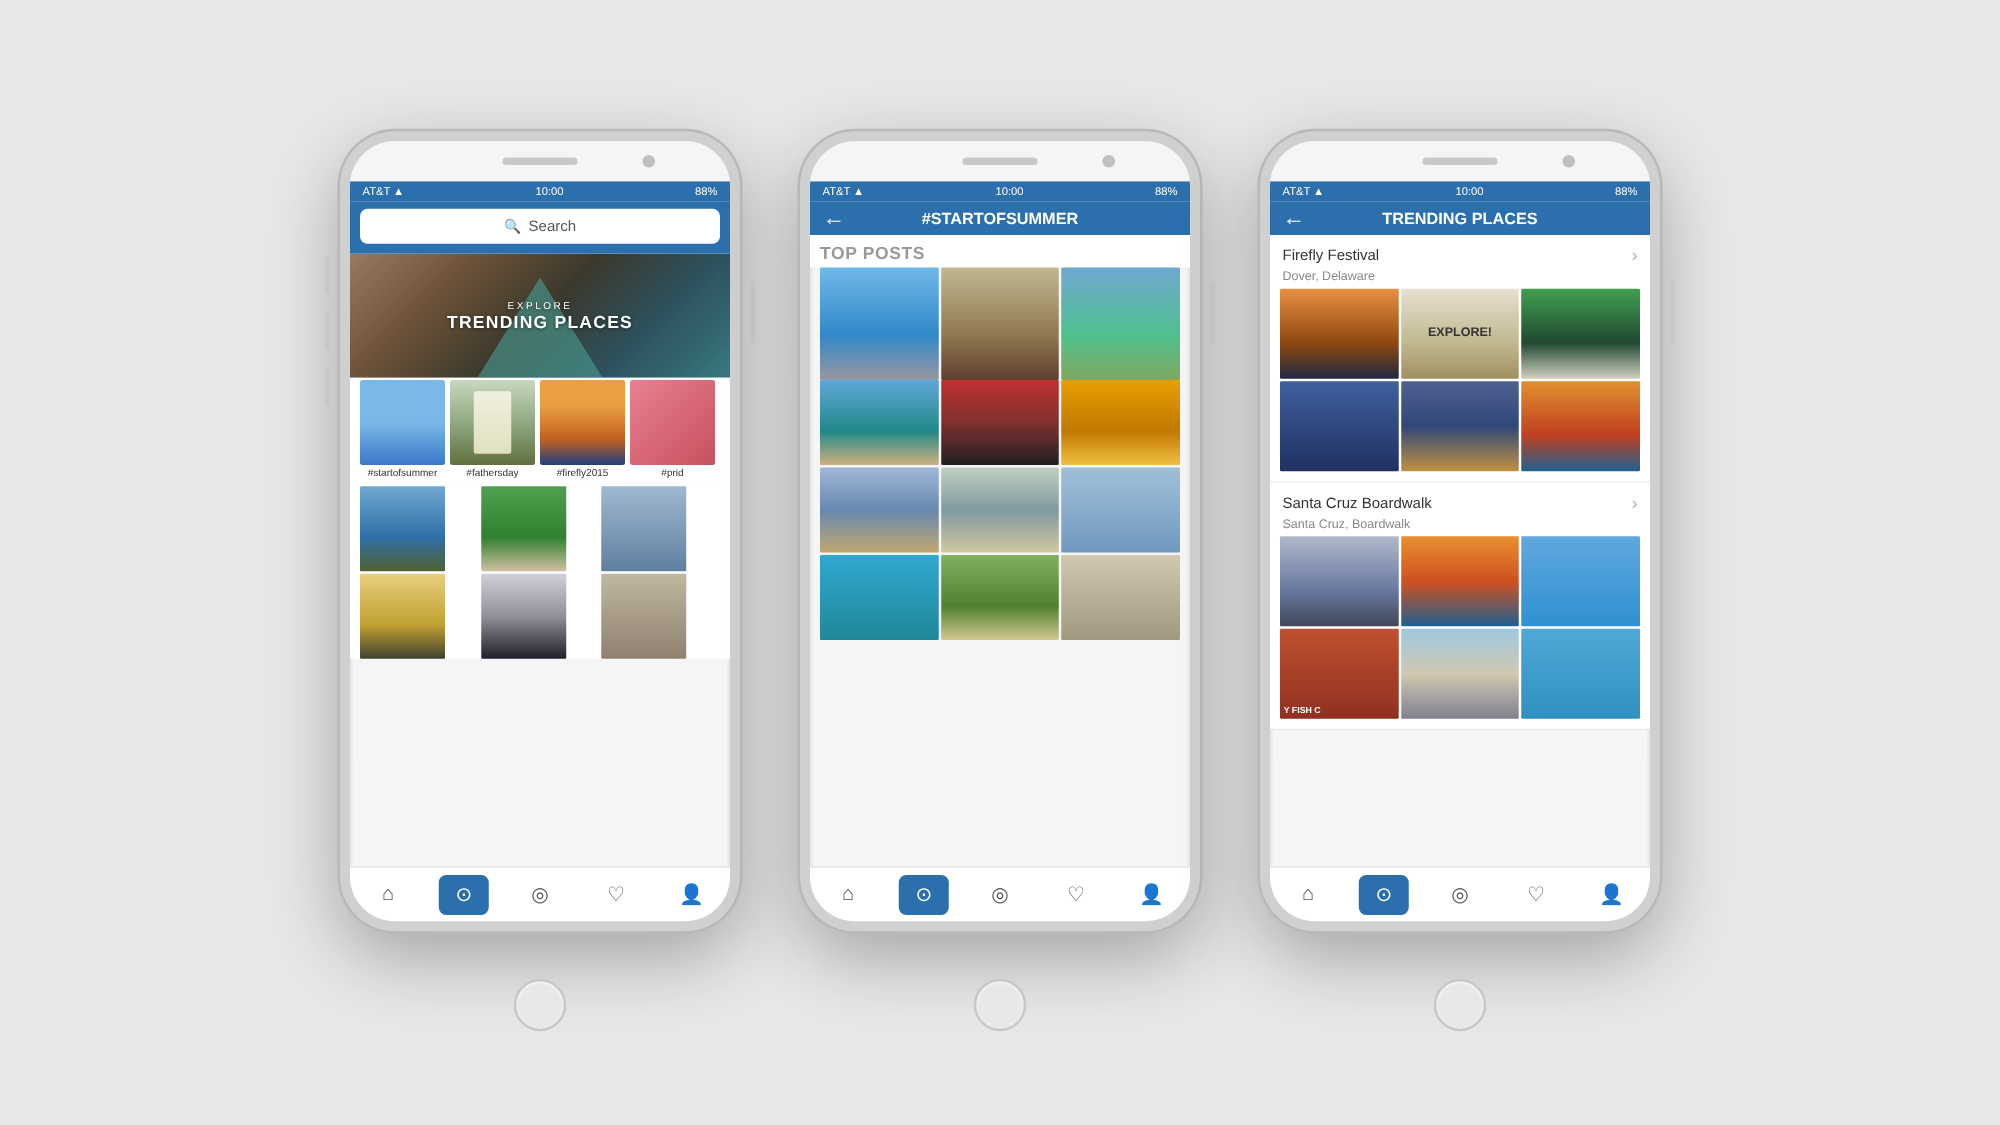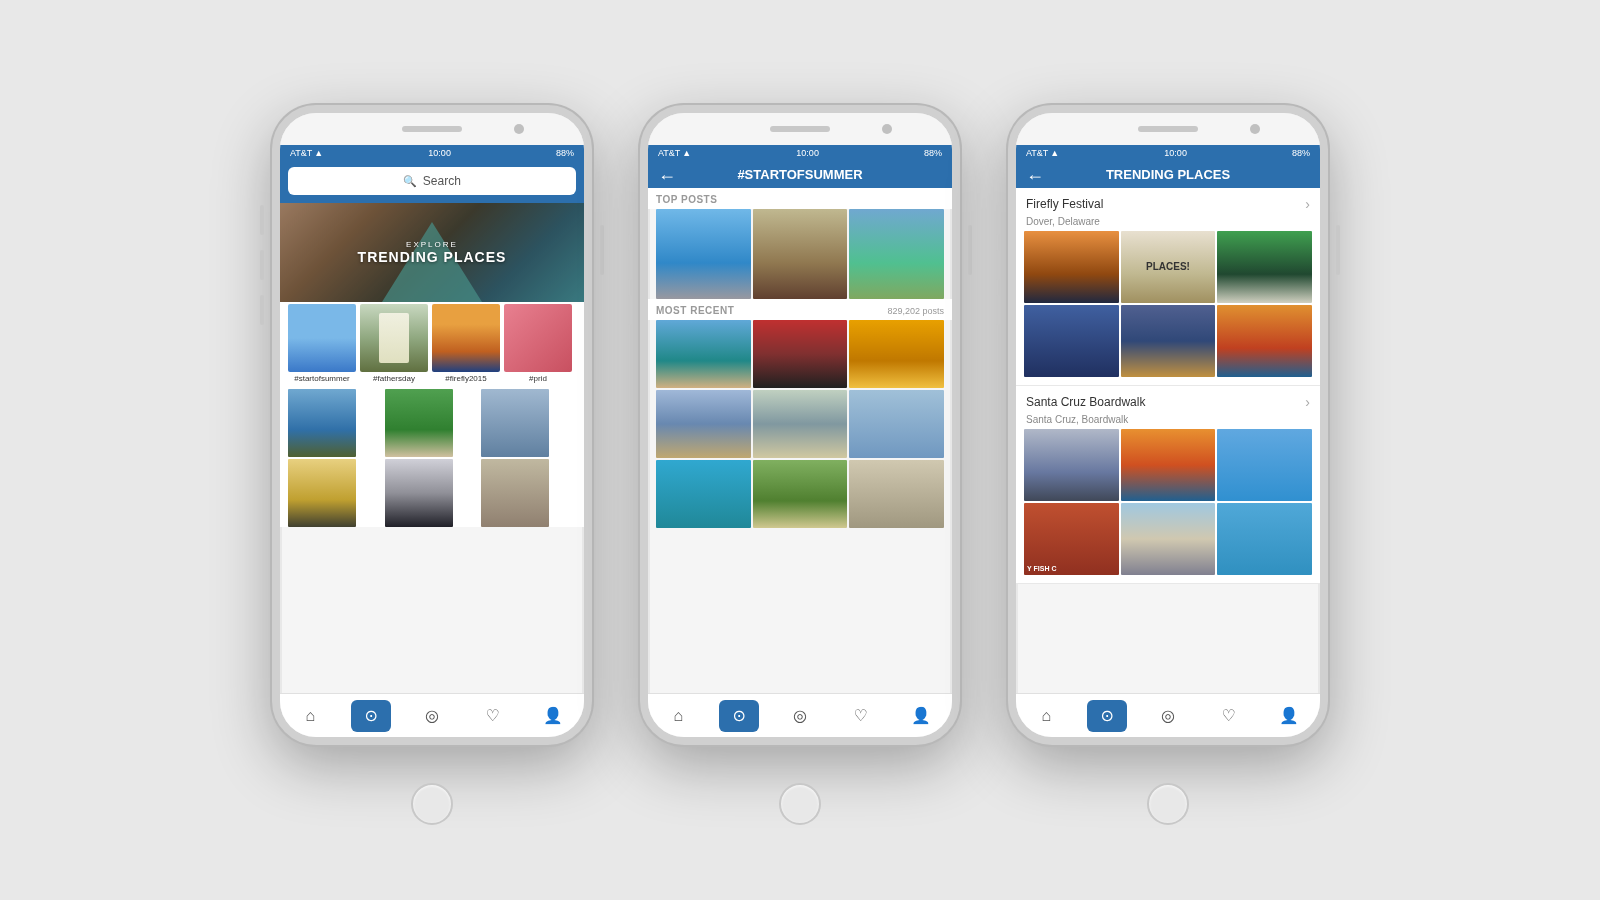--- a/index.html
+++ b/index.html
@@ -128,21 +128,21 @@
     .hero-explore { font-size: 8px; letter-spacing: 2px; font-weight: 400; }
     .hero-title { font-size: 14px; font-weight: 700; letter-spacing: 1px; }
     .section-header {
       display: flex;
       justify-content: space-between;
       align-items: center;
       padding: 6px 8px 4px;
       background: white;
     }
     .section-label {
-      font-size: 10px;
+      font-size: 14px;
       font-weight: 700;
       color: #999;
       letter-spacing: 0.5px;
     }
     .see-all {
       font-size: 9px;
       color: #2c6fad;
     }
     .tags-row {
       display: flex;
@@ -460,24 +460,20 @@
       </div>
       <div class="phone-content-scroll">
         <div class="section-header">
           <span class="section-label">TOP POSTS</span>
         </div>
         <div class="top-posts-grid">
           <div class="top-post img-waterski" style="height:90px;background:linear-gradient(180deg,#70b8e8 0%,#3088c8 60%,#9898a0 100%);"></div>
           <div class="top-post" style="height:90px;background:linear-gradient(180deg,#c0b890 0%,#907850 60%,#604030 100%);"></div>
           <div class="top-post" style="height:90px;background:linear-gradient(180deg,#70a8d0 0%,#50c090 60%,#80a860 100%);"></div>
         </div>
-        <div class="most-recent-header">
-          <span class="section-label">MOST RECENT</span>
-          <span class="posts-count">829,202 posts</span>
-        </div>
         <div class="recent-grid">
           <div class="recent-post" style="background:linear-gradient(180deg,#60a8d8 0%,#208888 60%,#d0b080 100%);height:68px;"></div>
           <div class="recent-post" style="background:linear-gradient(180deg,#c03030 0%,#803030 50%,#202020 100%);height:68px;"></div>
           <div class="recent-post" style="background:linear-gradient(180deg,#e8a000 0%,#c07800 60%,#f0c040 100%);height:68px;"></div>
           <div class="recent-post" style="background:linear-gradient(180deg,#a0b8d8 0%,#6888b0 50%,#c0a870 100%);height:68px;"></div>
           <div class="recent-post" style="background:linear-gradient(180deg,#c0d0c0 0%,#8098a0 50%,#d0c8a0 100%);height:68px;"></div>
           <div class="recent-post" style="background:linear-gradient(180deg,#a0c0d8 0%,#7098c0 100%);height:68px;"></div>
           <div class="recent-post" style="background:linear-gradient(180deg,#30a8d0 0%,#208898 100%);height:68px;"></div>
           <div class="recent-post" style="background:linear-gradient(180deg,#80b060 0%,#508030 60%,#d0c890 100%);height:68px;"></div>
           <div class="recent-post" style="background:linear-gradient(180deg,#d0c8b0 0%,#a09880 100%);height:68px;"></div>
@@ -530,21 +526,21 @@
 
         <div class="place-item">
           <div class="place-header">
             <span class="place-name">Firefly Festival</span>
             <span class="place-chevron">›</span>
           </div>
           <div class="place-location">Dover, Delaware</div>
           <div class="place-photos-grid">
             <div class="place-photo" style="background:linear-gradient(180deg,#e89040 0%,#904810 60%,#202840 100%);"></div>
             <div class="place-photo" style="background:linear-gradient(180deg,#e8e0d0 0%,#c0b890 60%,#a09060 100%);display:flex;align-items:center;justify-content:center;">
-              <span style="font-size:10px;font-weight:700;color:#333;text-align:center;line-height:1.2;">PLACES!</span>
+              <span style="font-size:10px;font-weight:700;color:#333;text-align:center;line-height:1.2;">EXPLORE!</span>
             </div>
             <div class="place-photo" style="background:linear-gradient(180deg,#40a050 0%,#204830 60%,#d0d0c0 100%);"></div>
             <div class="place-photo" style="background:linear-gradient(180deg,#4060a0 0%,#203060 100%);"></div>
             <div class="place-photo" style="background:linear-gradient(180deg,#506090 0%,#304878 50%,#c09040 100%);"></div>
             <div class="place-photo" style="background:linear-gradient(180deg,#e09030 0%,#c04020 60%,#206090 100%);"></div>
           </div>
         </div>
 
         <div class="place-item">
           <div class="place-header">

